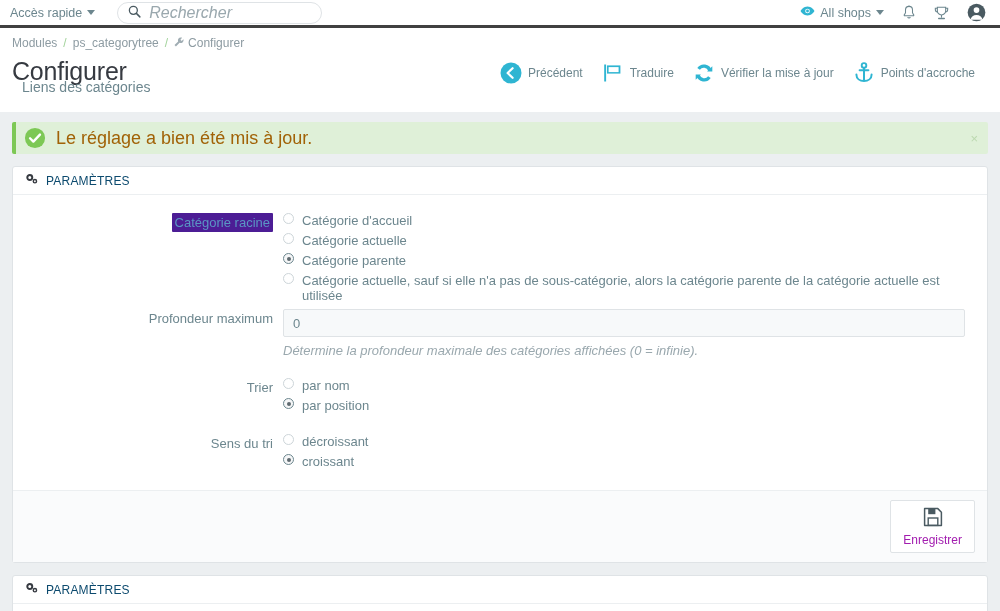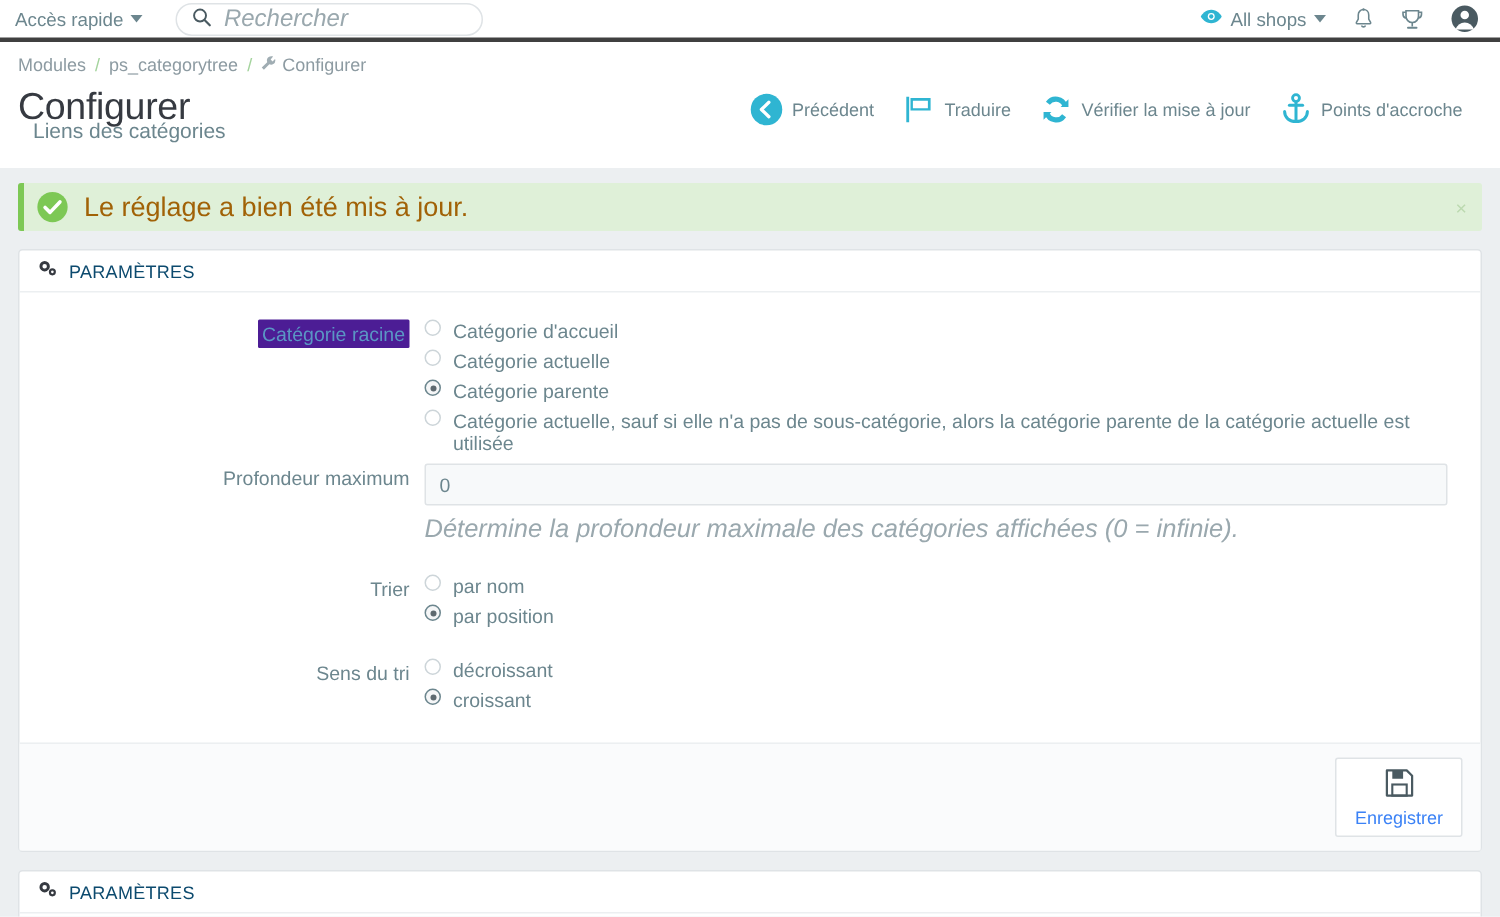--- a/index.html
+++ b/index.html
@@ -245,42 +245,42 @@
     border: 1px solid #dfe3e6;
     border-radius: 2px;
     background: #f7f9fa;
     padding: 0 9px;
     font-family: "Liberation Sans", sans-serif;
     font-size: 13px;
     color: #6c868e;
     outline: none;
   }
   .help-text {
-    font-size: 17px;
+    font-size: 13px;
     font-style: italic;
     color: #9aa8ae;
     margin-top: 6px;
     margin-bottom: 10px;
   }
 
   .spacer-16 { height: 16px; }
   .spacer-10 { height: 10px; }
 
   .btn-save {
     min-width: 62px;
     background: #fff;
     border: 1px solid #dfe3e6;
     border-radius: 2px;
     padding: 6px 12px 5px 12px;
     display: flex;
     flex-direction: column;
     align-items: center;
     gap: 3px;
     cursor: pointer;
-    color: #3b82f6;
+    color: #a21caf;
     font-size: 12px;
   }
 </style>
 </head>
 <body>
 
 <div class="topnav">
 
   <div class="quick-access">
     <span>Accès rapide</span>

